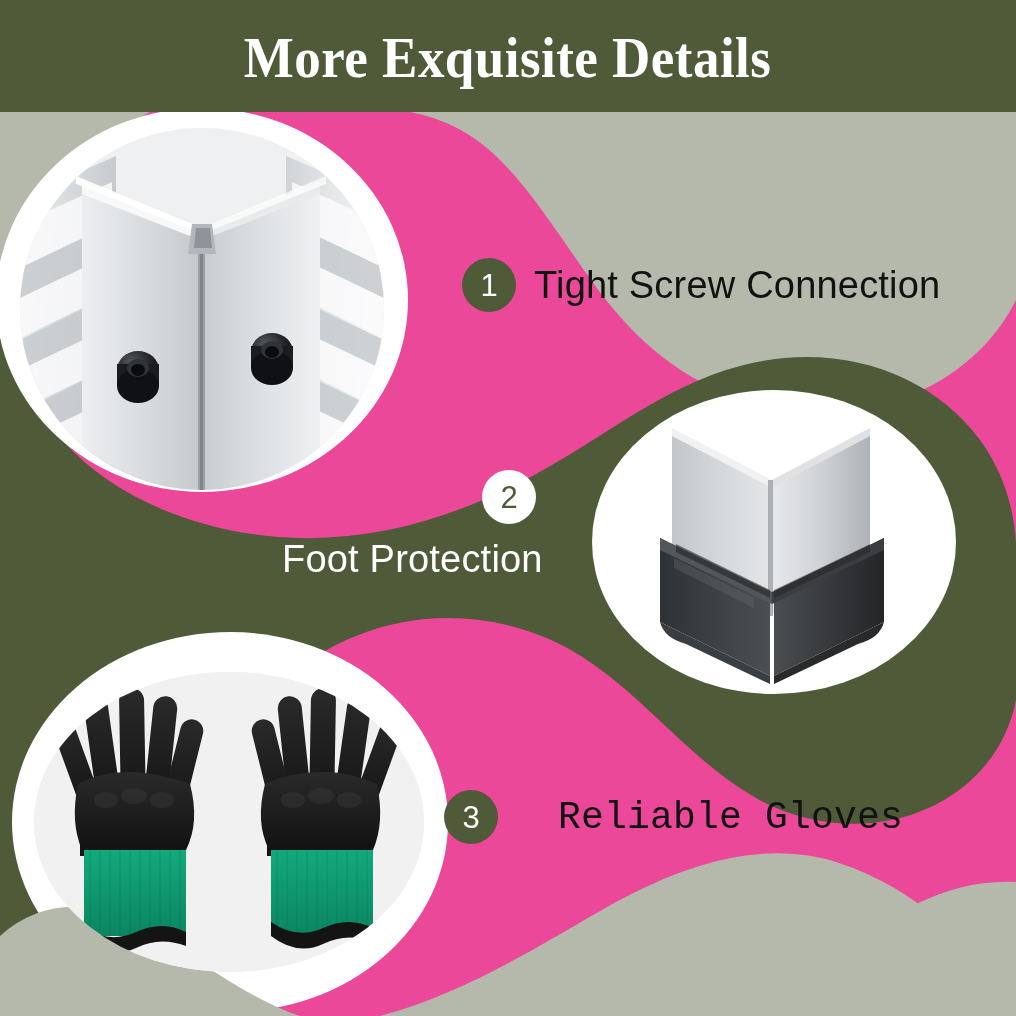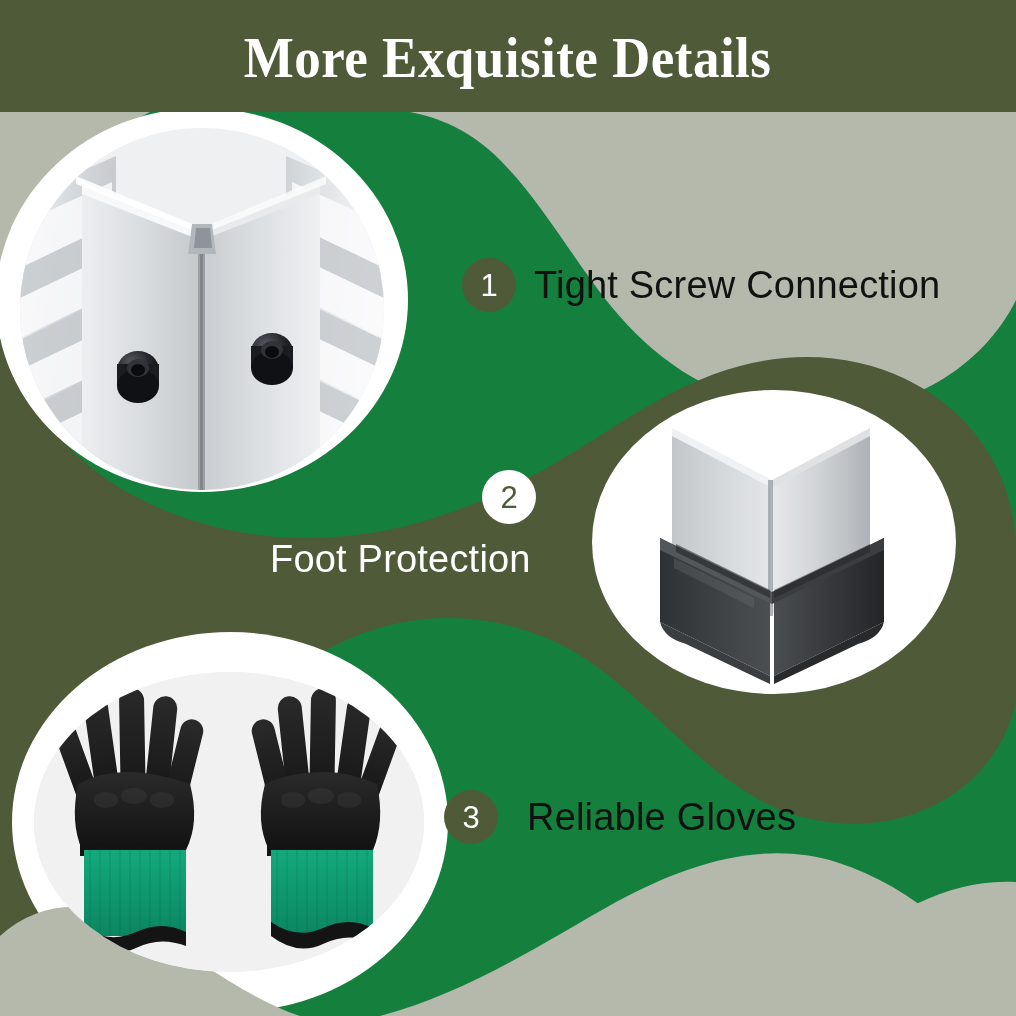--- a/index.html
+++ b/index.html
@@ -3,21 +3,21 @@
 <meta charset="utf-8">
 <title>More Exquisite Details</title>
 <style>
   html,body{margin:0;padding:0;}
   body{
     width:1016px;height:1016px;
     background:#ffffff;
     font-family:"Liberation Sans", sans-serif;
     overflow:hidden;
   }
-  #stage{position:relative;width:1016px;height:1016px;overflow:hidden;background:#15803d;}
+  #stage{position:relative;width:1016px;height:1016px;overflow:hidden;background:#ec4899;}
 
   
   #bg{position:absolute;inset:0;width:1016px;height:1016px;}
 
   
   .header-bar{
     position:absolute;left:0;top:0;width:1016px;height:112px;
     background:#4f5a38;
     display:flex;align-items:center;justify-content:center;
     z-index:5;
@@ -52,24 +52,24 @@
     font-family:"Liberation Sans", sans-serif;
   }
   .label-dark{color:#111111;}
   .label-light{color:#ffffff;}
 
   #row1{left:462px;top:258px;}
   #row1 .row-label{margin-left:18px;}
 
   #row2{left:266px;top:470px;flex-direction:column;align-items:flex-start;}
   #row2 .badge{margin-left:216px;}
-  #row2 .row-label{margin-top:14px;margin-left:4px;}
+  #row2 .row-label{margin-top:14px;margin-left:16px;}
 
   #row3{left:444px;top:790px;}
-  #row3 .row-label{margin-left:29px;}
+  #row3 .row-label{margin-left:60px;font-family:Liberation Mono, monospace;}
 
   
   .photo{position:absolute;overflow:hidden;z-index:4;}
 
   
   #photo1{
     left:20px;top:128px;width:364px;height:362px;
     border-radius:50%;
     background:#f2f2f2;
   }

